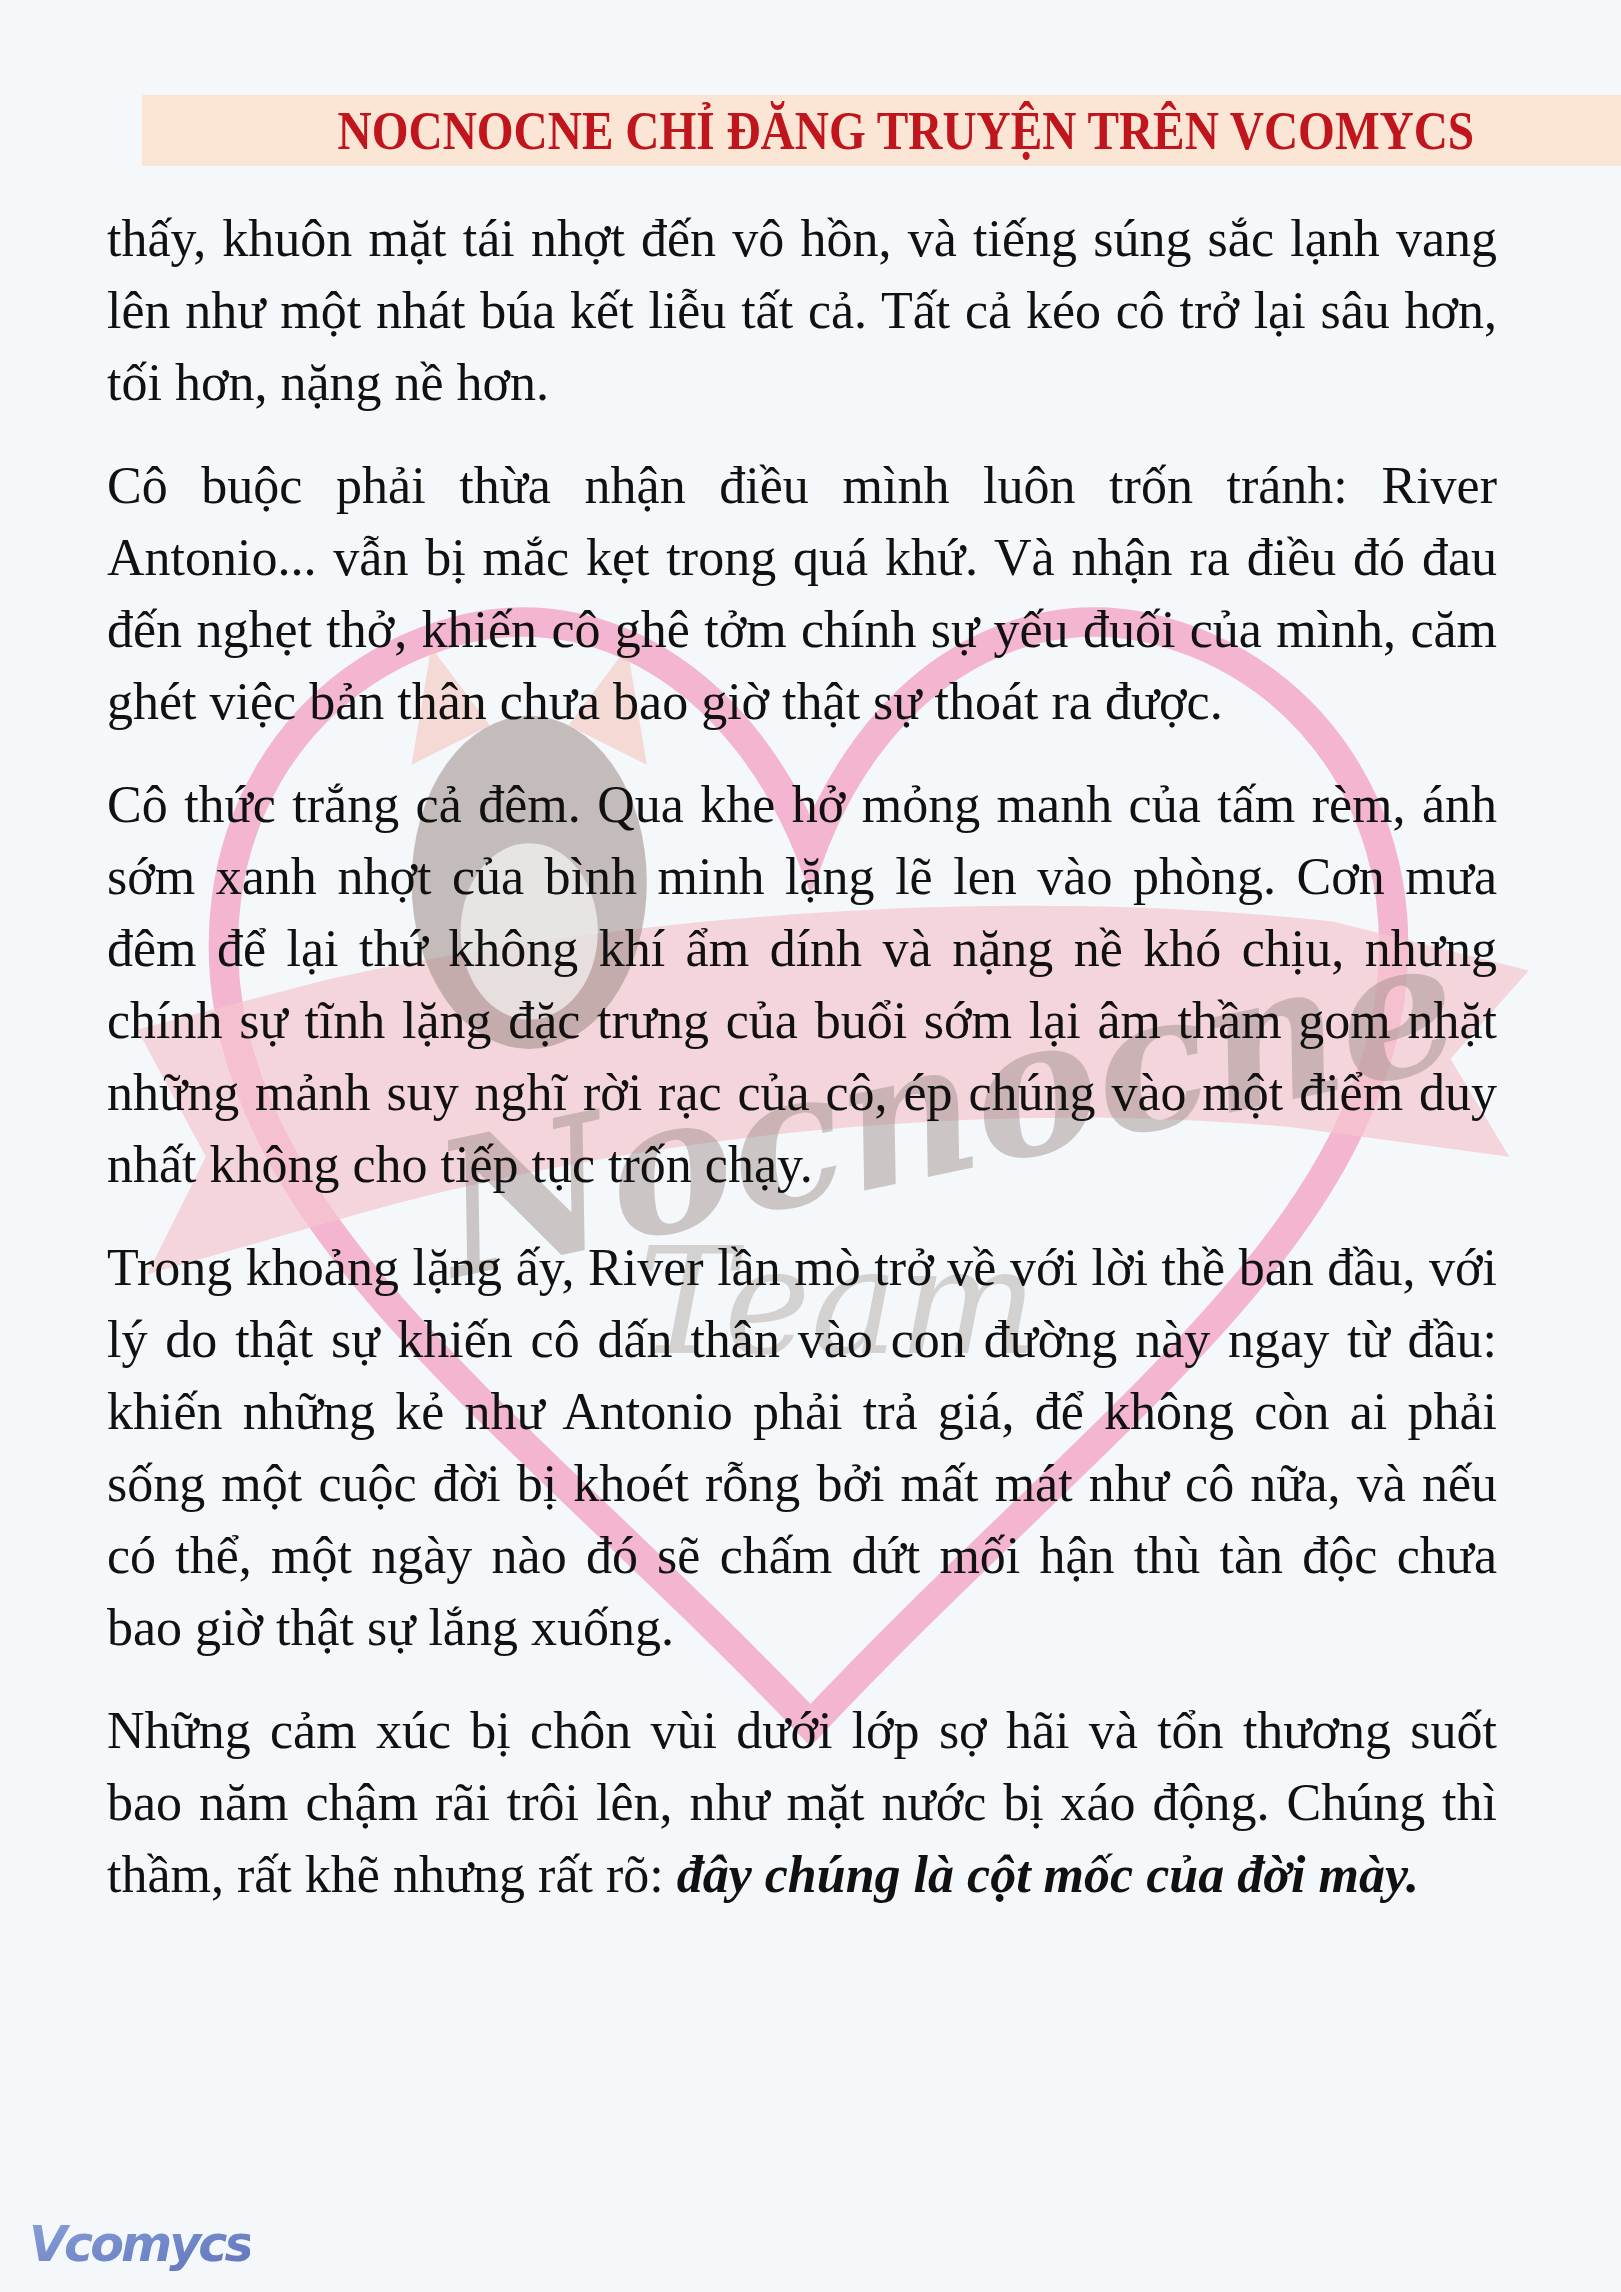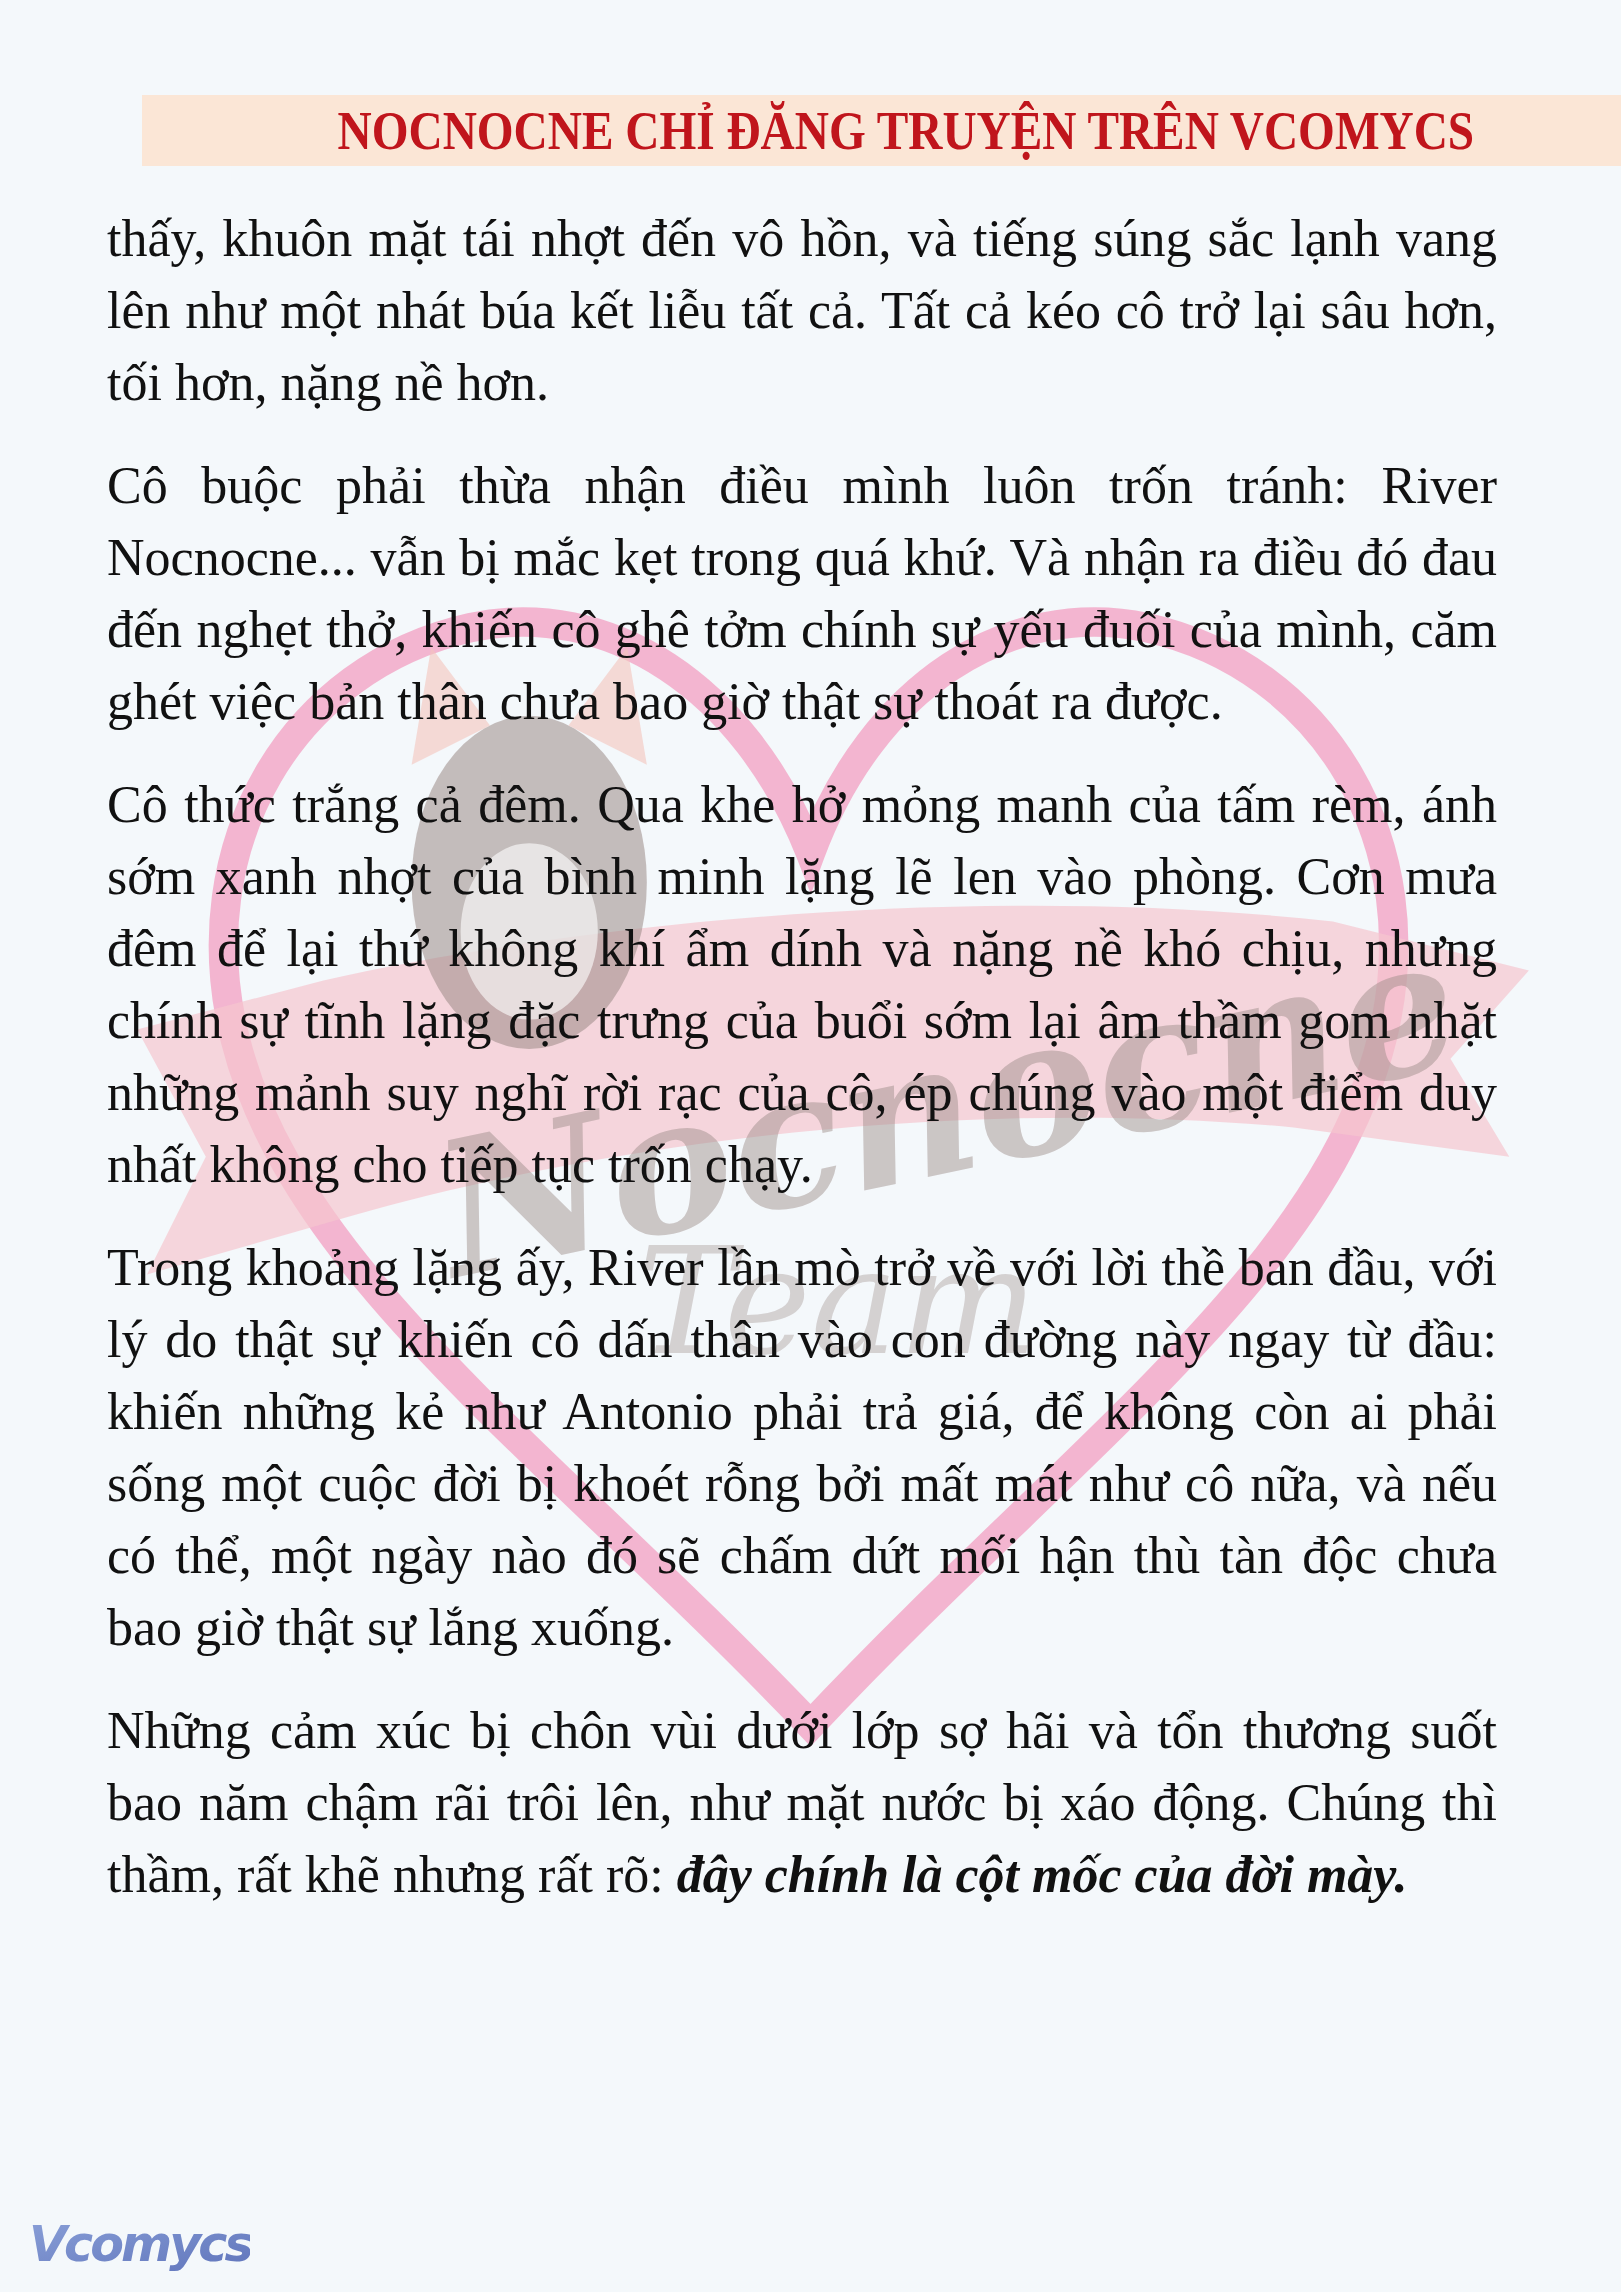--- a/index.html
+++ b/index.html
@@ -84,24 +84,24 @@
   <text x="440" y="1230" font-family="'DejaVu Serif', serif" font-weight="bold" font-style="italic" font-size="190" fill="#9a8a86" opacity="0.45" transform="rotate(-12 800 1150)">Nocnocne</text>
   <text x="650" y="1380" font-family="'DejaVu Serif', serif" font-style="italic" font-size="150" fill="#9a8a86" opacity="0.35">Team</text>
 </svg>
 
 <div class="header-banner">
   <div class="header-title">NOCNOCNE CHỈ ĐĂNG TRUYỆN TRÊN VCOMYCS</div>
 </div>
 
 <div class="content">
   <p>thấy, khuôn mặt tái nhợt đến vô hồn, và tiếng súng sắc lạnh vang lên như một nhát búa kết liễu tất cả. Tất cả kéo cô trở lại sâu hơn, tối hơn, nặng nề hơn.</p>
-  <p>Cô buộc phải thừa nhận điều mình luôn trốn tránh: River Nocnocne... vẫn bị mắc kẹt trong quá khứ. Và nhận ra điều đó đau đến nghẹt thở, khiến cô ghê tởm chính sự yếu đuối của mình, căm ghét việc bản thân chưa bao giờ thật sự thoát ra được.</p>
+  <p>Cô buộc phải thừa nhận điều mình luôn trốn tránh: River Antonio... vẫn bị mắc kẹt trong quá khứ. Và nhận ra điều đó đau đến nghẹt thở, khiến cô ghê tởm chính sự yếu đuối của mình, căm ghét việc bản thân chưa bao giờ thật sự thoát ra được.</p>
   <p>Cô thức trắng cả đêm. Qua khe hở mỏng manh của tấm rèm, ánh sớm xanh nhợt của bình minh lặng lẽ len vào phòng. Cơn mưa đêm để lại thứ không khí ẩm dính và nặng nề khó chịu, nhưng chính sự tĩnh lặng đặc trưng của buổi sớm lại âm thầm gom nhặt những mảnh suy nghĩ rời rạc của cô, ép chúng vào một điểm duy nhất không cho tiếp tục trốn chạy.</p>
   <p>Trong khoảng lặng ấy, River lần mò trở về với lời thề ban đầu, với lý do thật sự khiến cô dấn thân vào con đường này ngay từ đầu: khiến những kẻ như Antonio phải trả giá, để không còn ai phải sống một cuộc đời bị khoét rỗng bởi mất mát như cô nữa, và nếu có thể, một ngày nào đó sẽ chấm dứt mối hận thù tàn độc chưa bao giờ thật sự lắng xuống.</p>
-  <p><span>Những cảm xúc bị chôn vùi dưới lớp sợ hãi và tổn thương suốt bao năm chậm rãi trôi lên, như mặt nước bị xáo động. Chúng thì thầm, rất khẽ nhưng rất rõ: </span><em>đây chính là cột mốc của đời mày.</em></p>
+  <p><span>Những cảm xúc bị chôn vùi dưới lớp sợ hãi và tổn thương suốt bao năm chậm rãi trôi lên, như mặt nước bị xáo động. Chúng thì thầm, rất khẽ nhưng rất rõ: </span><em>đây chúng là cột mốc của đời mày.</em></p>
 </div>
 
 <svg class="footer-logo" viewBox="0 0 225 70" xmlns="http://www.w3.org/2000/svg">
   <defs>
     <linearGradient id="lg" x1="0" y1="0" x2="1" y2="1">
       <stop offset="0" stop-color="#8aa0d8"></stop>
       <stop offset="1" stop-color="#5f74bb"></stop>
     </linearGradient>
   </defs>
   <text x="0" y="52" font-family="'DejaVu Sans', sans-serif" font-weight="bold" font-style="italic" font-size="50" fill="url(#lg)" letter-spacing="-3">Vcomycs</text>

